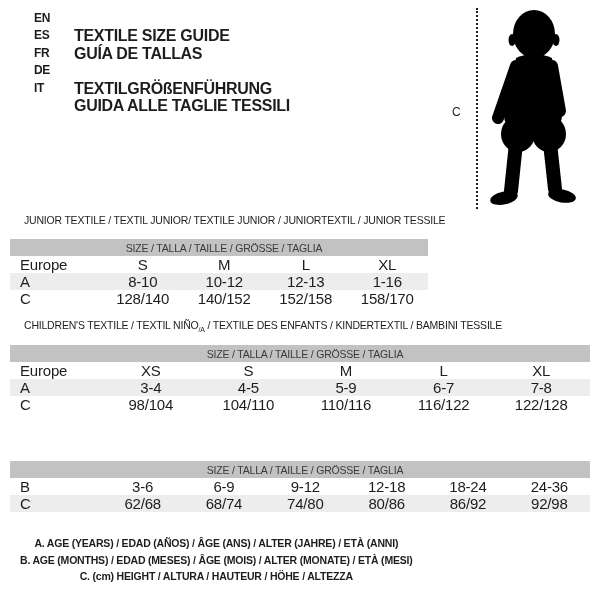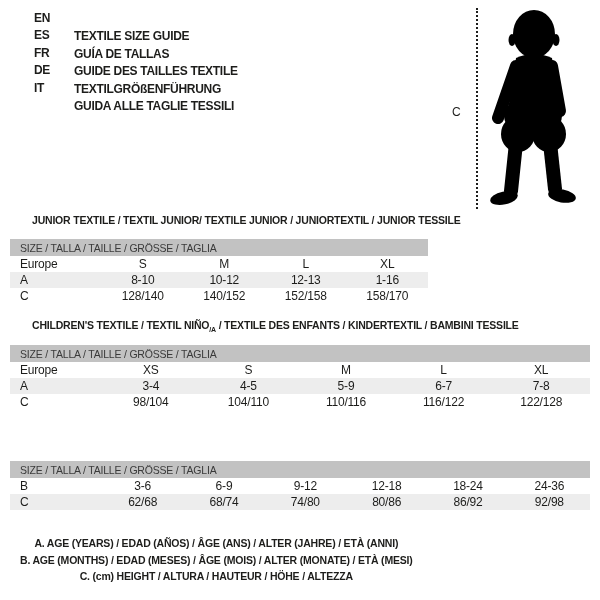--- a/index.html
+++ b/index.html
@@ -9,47 +9,47 @@
     font-family: "Liberation Sans", sans-serif;
     color: #1d1d1b;
     overflow: hidden;
   }
   .page { position: relative; width: 600px; height: 600px; }
 
   
   .lang-block { position: absolute; top: 9px; left: 22px; }
   .lang-row { display: flex; height: 17.5px; align-items: center; }
   .lang-code { width: 40px; font-weight: bold; font-size: 12px; letter-spacing: -0.3px; padding-left: 12px; }
-  .lang-label { font-weight: bold; font-size: 12px; letter-spacing: -0.3px; white-space: nowrap; margin-top: 37px; }
+  .lang-label { font-weight: bold; font-size: 16px; letter-spacing: -0.3px; white-space: nowrap; margin-top: 37px; }
 
   
   .figure-block { position: absolute; top: 5px; left: 450px; width: 148px; height: 206px; }
   .measure-line { position: absolute; left: 26px; top: 3px; height: 201px; width: 0; border-left: 2px dotted #1d1d1b; }
   .measure-label { position: absolute; left: 2px; top: 100px; font-size: 12px; }
   .baby-svg { position: absolute; left: 36px; top: 3px; }
 
   
   .t-title {
-    position: absolute; left: 32px;
-    font-weight: bold; font-size: 10.5px; letter-spacing: -0.2px;
+    position: absolute; left: 24px;
+    font-weight: normal; font-size: 10.5px; letter-spacing: -0.2px;
     line-height: 13px; white-space: nowrap;
   }
   .t-title sub { font-size: 7px; }
 
   
   .size-table { position: absolute; left: 10px; border-collapse: collapse; table-layout: fixed; }
   .size-table td {
-    font-size: 12px; height: 16px; padding: 0;
+    font-size: 15px; height: 16px; padding: 0;
     text-align: center; vertical-align: middle; color: #1d1d1b;
     letter-spacing: -0.2px; overflow: hidden; white-space: nowrap;
   }
   .size-table td.lbl { text-align: left; padding-left: 10px; }
   .size-table tr.band td {
     background: #c2c2c2; color: #3a3a3a; height: 17px;
-    text-align: left; padding-left: 10px; font-size: 10.5px;
+    text-align: center; padding-left: 10px; font-size: 10.5px;
   }
   .size-table tr.stripe td { background: #ededed; }
 
   
   .legend { position: absolute; top: 535px; left: 20px; }
   .legend-line {
     font-weight: bold; font-size: 10.5px; letter-spacing: -0.2px;
     line-height: 16.5px; white-space: nowrap; text-align: center;
   }
 </style>
@@ -62,21 +62,20 @@
     <div class="lang-row">
       <span class="lang-code">EN</span>
       <span class="lang-label">TEXTILE SIZE GUIDE</span>
     </div>
     <div class="lang-row">
       <span class="lang-code">ES</span>
       <span class="lang-label">GUÍA DE TALLAS</span>
     </div>
     <div class="lang-row">
       <span class="lang-code">FR</span>
-      <span class="lang-label">GUIDE DES TAILLES TEXTILE</span>
     </div>
     <div class="lang-row">
       <span class="lang-code">DE</span>
       <span class="lang-label">TEXTILGRÖßENFÜHRUNG</span>
     </div>
     <div class="lang-row">
       <span class="lang-code">IT</span>
       <span class="lang-label">GUIDA ALLE TAGLIE TESSILI</span>
     </div>
   </div>

